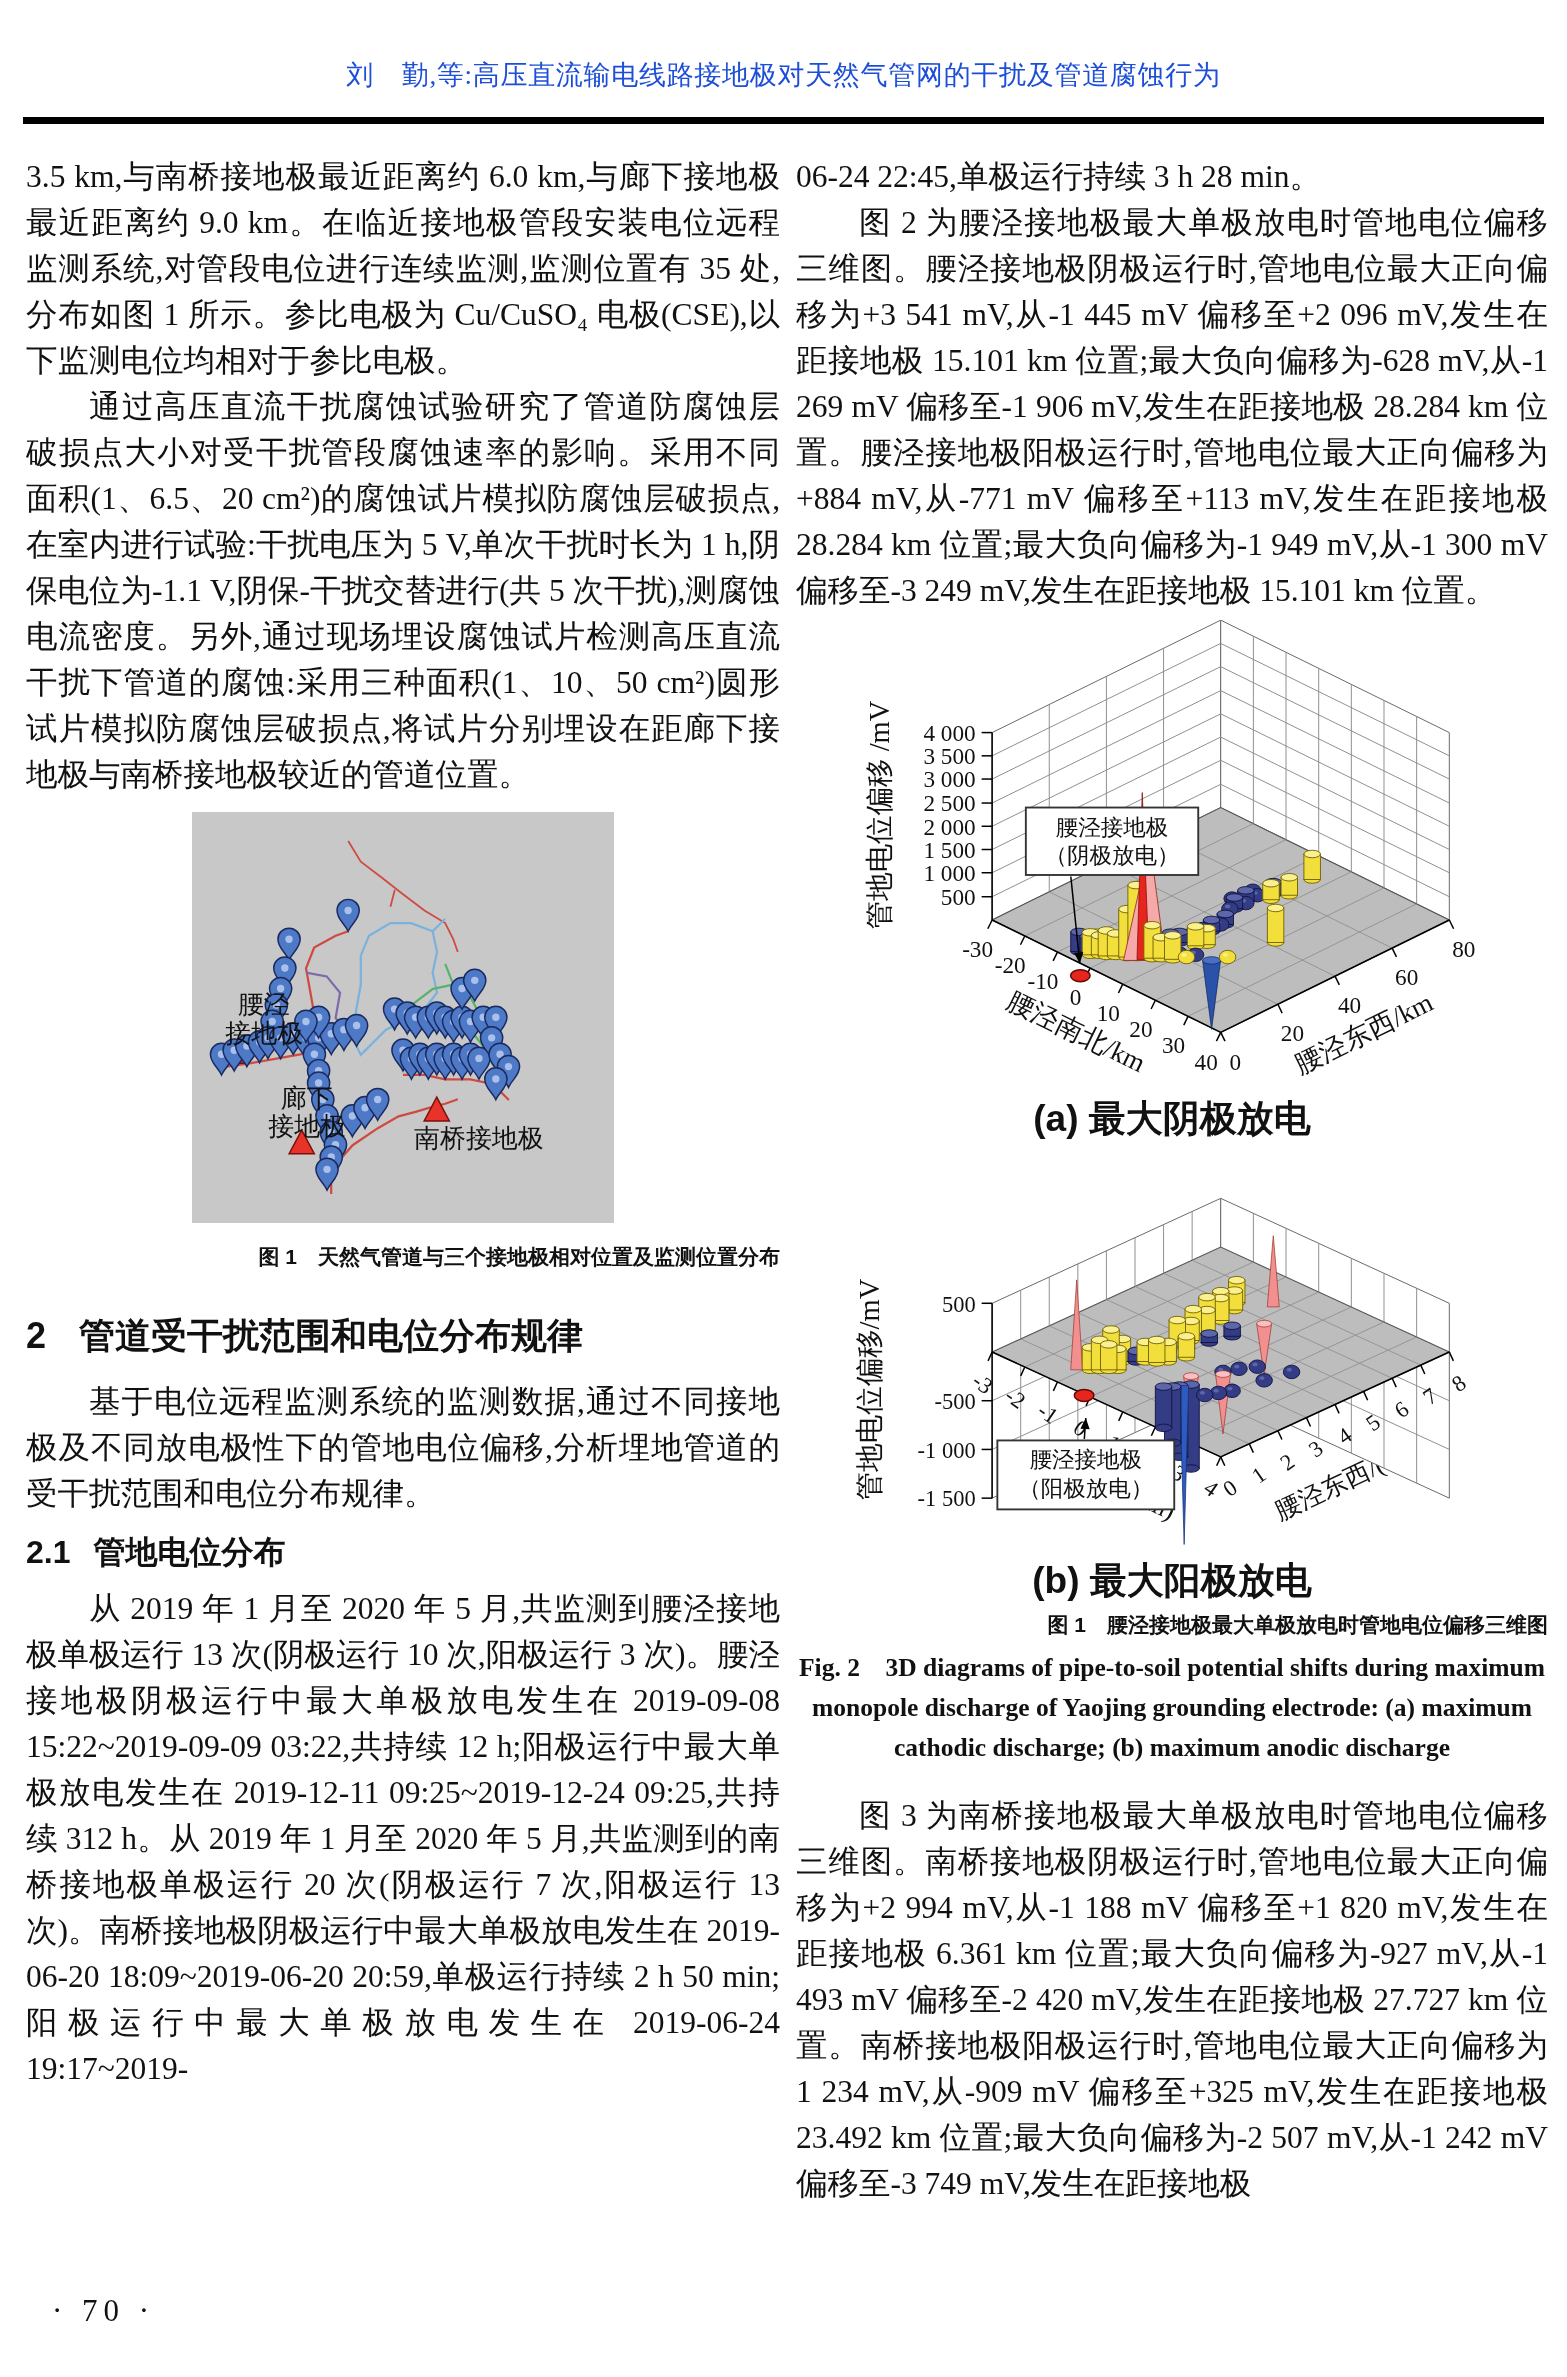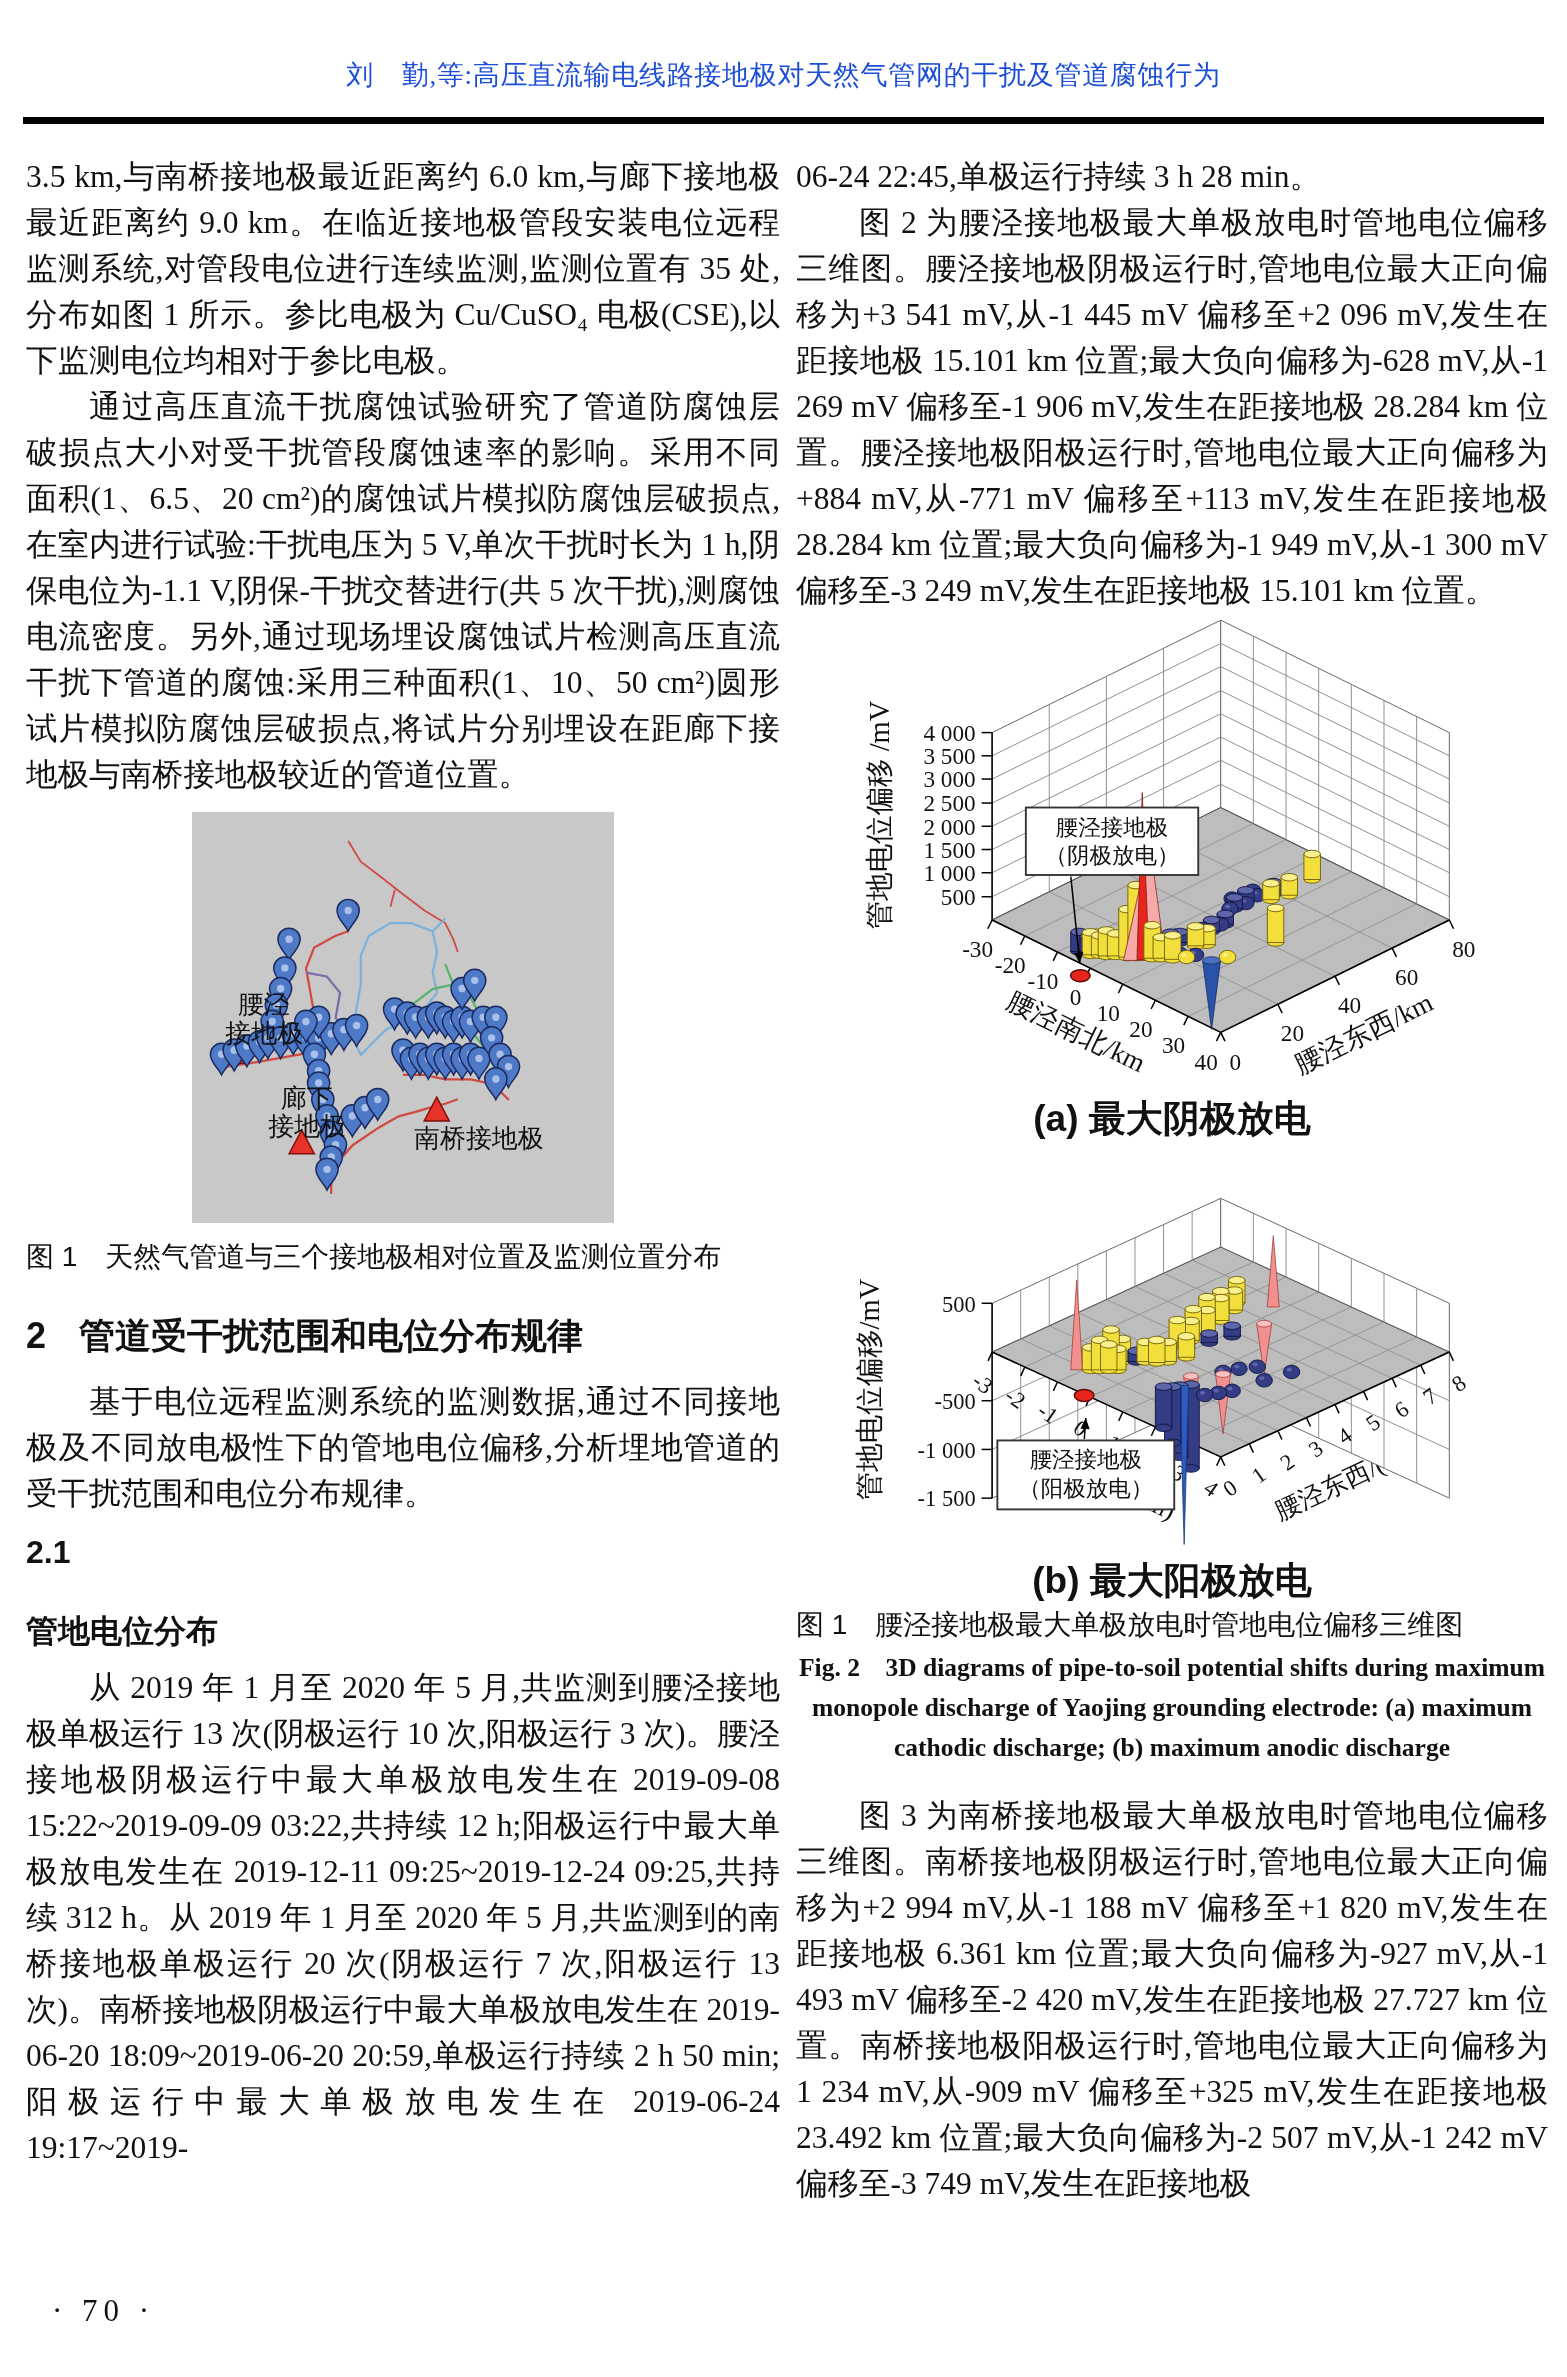--- a/index.html
+++ b/index.html
@@ -16,27 +16,27 @@
   .col-left{left:26px;}
   .col-right{left:796px;width:752px;}
   .col p{margin:0;}
   .indent{text-indent:2em;}
   .sec-h2{
     font-family:"Liberation Sans","DejaVu Sans",sans-serif;font-weight:bold;font-size:36px;
     margin:39px 0 22.5px 0;display:flex;gap:33px;line-height:43px;text-align:left;
   }
   .sec-h3{
     font-family:"Liberation Sans","DejaVu Sans",sans-serif;font-weight:bold;font-size:32px;
-    margin:15px 0 13.5px 0;display:flex;gap:39px;line-height:40px;text-align:left;flex-direction:column;
+    margin:15px 0 13.5px 0;display:flex;gap:23px;line-height:40px;text-align:left;
   }
   figure{margin:0;}
   .fig1-wrap{margin:13.5px auto 3px auto;width:424px;}
   .fig-cap-zh{
-    text-align:left;font-family:"Liberation Sans","DejaVu Sans",sans-serif;font-weight:normal;
-    font-size:28px;line-height:37px;margin-top:15px;text-indent:0;
+    text-align:right;font-family:"Liberation Sans","DejaVu Sans",sans-serif;font-weight:bold;
+    font-size:21px;line-height:37px;margin-top:15px;text-indent:0;
   }
   .fig-cap-en{
     text-align:center;font-weight:bold;font-size:25.5px;line-height:40px;margin-top:4.5px;text-indent:0;
   }
   .sub-cap{
     text-align:center;font-family:"Liberation Sans","DejaVu Sans",sans-serif;font-weight:bold;
     font-size:37px;line-height:37px;margin:0 0 4.5px 0;text-indent:0;
   }
   .chart3d{display:block;margin:0 auto;}
   .page-num{position:absolute;left:52px;top:2293px;font-size:31px;letter-spacing:6px;}

